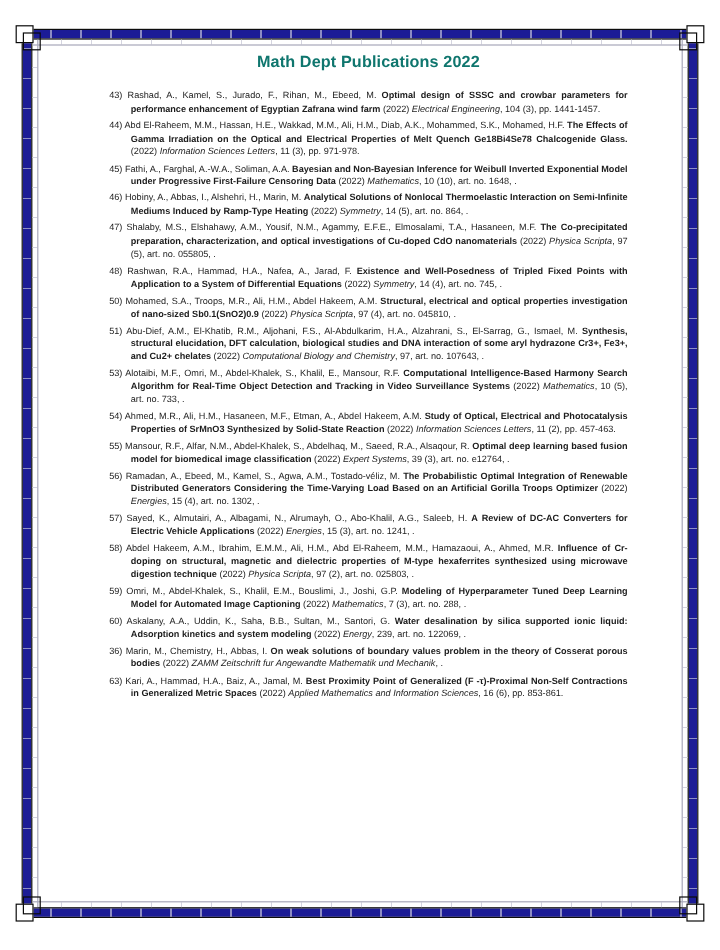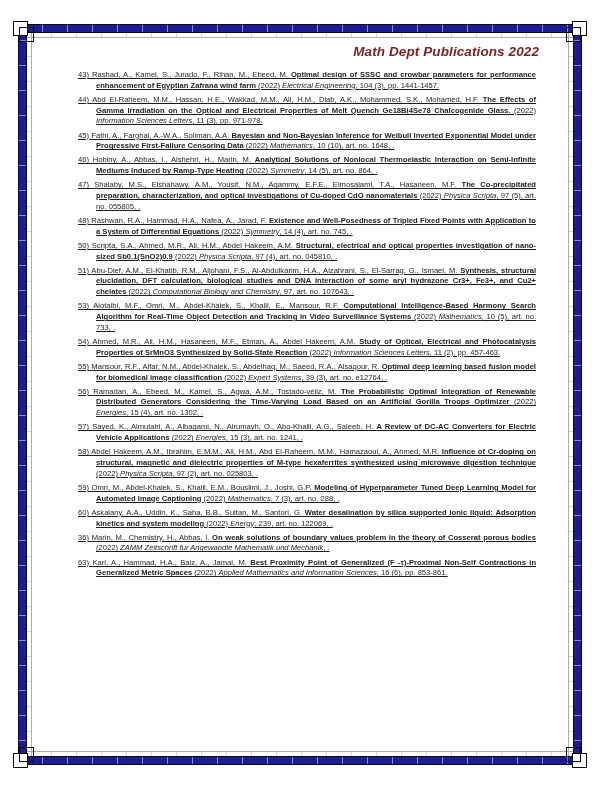--- a/index.html
+++ b/index.html
@@ -80,28 +80,27 @@
   .corner.br { right: 0; bottom: 0; }
   .corner.br .sq.a { left: -10px; top: -12px; }
   .corner.br .sq.b { left: -16px; top: -18px; }
   
   .content {
     position: absolute;
     left: 75px; right: 61px; top: 44px;
   }
   .doc-title {
     margin: 0 0 11px 0;
-    text-align: right;
+    text-align: center;
     font-size: 13.5px;
     font-weight: bold;
-    color: #7f1d1d;
+    color: #0f766e;
     letter-spacing: 0.1px;
-    font-style: italic;
   }
-  .pub-list { margin: 3px; padding: 0; text-decoration: underline; }
+  .pub-list { margin: 16px; padding: 0; }
   .entry {
     font-size: 7.6px;
     line-height: 10.7px;
     text-align: justify;
     text-indent: -18px;
     padding-left: 18px;
     margin: 0 0 3.5px 0;
     color: #1c1c1c;
   }
   .entry .title { font-weight: bold; }
@@ -143,21 +142,21 @@
 
   <div class="content">
     <h1 class="doc-title">Math Dept Publications 2022</h1>
     <div class="pub-list">
         <p class="entry"><span class="num">43) </span><span class="authors">Rashad, A., Kamel, S., Jurado, F., Rihan, M., Ebeed, M. </span><span class="title">Optimal design of SSSC and crowbar parameters for performance enhancement of Egyptian Zafrana wind farm </span><span class="year">(2022) </span><span class="journal">Electrical Engineering</span><span class="tail">, 104 (3), pp. 1441-1457.</span></p>
         <p class="entry"><span class="num">44) </span><span class="authors">Abd El-Raheem, M.M., Hassan, H.E., Wakkad, M.M., Ali, H.M., Diab, A.K., Mohammed, S.K., Mohamed, H.F. </span><span class="title">The Effects of Gamma Irradiation on the Optical and Electrical Properties of Melt Quench Ge18Bi4Se78 Chalcogenide Glass. </span><span class="year">(2022) </span><span class="journal">Information Sciences Letters</span><span class="tail">, 11 (3), pp. 971-978.</span></p>
         <p class="entry"><span class="num">45) </span><span class="authors">Fathi, A., Farghal, A.-W.A., Soliman, A.A. </span><span class="title">Bayesian and Non-Bayesian Inference for Weibull Inverted Exponential Model under Progressive First-Failure Censoring Data </span><span class="year">(2022) </span><span class="journal">Mathematics</span><span class="tail">, 10 (10), art. no. 1648, .</span></p>
         <p class="entry"><span class="num">46) </span><span class="authors">Hobiny, A., Abbas, I., Alshehri, H., Marin, M. </span><span class="title">Analytical Solutions of Nonlocal Thermoelastic Interaction on Semi-Infinite Mediums Induced by Ramp-Type Heating </span><span class="year">(2022) </span><span class="journal">Symmetry</span><span class="tail">, 14 (5), art. no. 864, .</span></p>
         <p class="entry"><span class="num">47) </span><span class="authors">Shalaby, M.S., Elshahawy, A.M., Yousif, N.M., Agammy, E.F.E., Elmosalami, T.A., Hasaneen, M.F. </span><span class="title">The Co-precipitated preparation, characterization, and optical investigations of Cu-doped CdO nanomaterials </span><span class="year">(2022) </span><span class="journal">Physica Scripta</span><span class="tail">, 97 (5), art. no. 055805, .</span></p>
         <p class="entry"><span class="num">48) </span><span class="authors">Rashwan, R.A., Hammad, H.A., Nafea, A., Jarad, F. </span><span class="title">Existence and Well-Posedness of Tripled Fixed Points with Application to a System of Differential Equations </span><span class="year">(2022) </span><span class="journal">Symmetry</span><span class="tail">, 14 (4), art. no. 745, .</span></p>
-        <p class="entry"><span class="num">50) </span><span class="authors">Scripta, S.A., Ahmed, M.R., Ali, H.M., Abdel Hakeem, A.M. </span><span class="title">Structural, electrical and optical properties investigation of nano-sized Sb0.1(SnO2)0.9 </span><span class="year">(2022) </span><span class="journal">Physica Scripta</span><span class="tail">, 97 (4), art. no. 045810, .</span></p>
+        <p class="entry"><span class="num">50) </span><span class="authors">Mohamed, S.A., Troops, M.R., Ali, H.M., Abdel Hakeem, A.M. </span><span class="title">Structural, electrical and optical properties investigation of nano-sized Sb0.1(SnO2)0.9 </span><span class="year">(2022) </span><span class="journal">Physica Scripta</span><span class="tail">, 97 (4), art. no. 045810, .</span></p>
         <p class="entry"><span class="num">51) </span><span class="authors">Abu-Dief, A.M., El-Khatib, R.M., Aljohani, F.S., Al-Abdulkarim, H.A., Alzahrani, S., El-Sarrag, G., Ismael, M. </span><span class="title">Synthesis, structural elucidation, DFT calculation, biological studies and DNA interaction of some aryl hydrazone Cr3+, Fe3+, and Cu2+ chelates </span><span class="year">(2022) </span><span class="journal">Computational Biology and Chemistry</span><span class="tail">, 97, art. no. 107643, .</span></p>
         <p class="entry"><span class="num">53) </span><span class="authors">Alotaibi, M.F., Omri, M., Abdel-Khalek, S., Khalil, E., Mansour, R.F. </span><span class="title">Computational Intelligence-Based Harmony Search Algorithm for Real-Time Object Detection and Tracking in Video Surveillance Systems </span><span class="year">(2022) </span><span class="journal">Mathematics</span><span class="tail">, 10 (5), art. no. 733, .</span></p>
         <p class="entry"><span class="num">54) </span><span class="authors">Ahmed, M.R., Ali, H.M., Hasaneen, M.F., Etman, A., Abdel Hakeem, A.M. </span><span class="title">Study of Optical, Electrical and Photocatalysis Properties of SrMnO3 Synthesized by Solid-State Reaction </span><span class="year">(2022) </span><span class="journal">Information Sciences Letters</span><span class="tail">, 11 (2), pp. 457-463.</span></p>
         <p class="entry"><span class="num">55) </span><span class="authors">Mansour, R.F., Alfar, N.M., Abdel-Khalek, S., Abdelhaq, M., Saeed, R.A., Alsaqour, R. </span><span class="title">Optimal deep learning based fusion model for biomedical image classification </span><span class="year">(2022) </span><span class="journal">Expert Systems</span><span class="tail">, 39 (3), art. no. e12764, .</span></p>
         <p class="entry"><span class="num">56) </span><span class="authors">Ramadan, A., Ebeed, M., Kamel, S., Agwa, A.M., Tostado-véliz, M. </span><span class="title">The Probabilistic Optimal Integration of Renewable Distributed Generators Considering the Time-Varying Load Based on an Artificial Gorilla Troops Optimizer </span><span class="year">(2022) </span><span class="journal">Energies</span><span class="tail">, 15 (4), art. no. 1302, .</span></p>
         <p class="entry"><span class="num">57) </span><span class="authors">Sayed, K., Almutairi, A., Albagami, N., Alrumayh, O., Abo-Khalil, A.G., Saleeb, H. </span><span class="title">A Review of DC-AC Converters for Electric Vehicle Applications </span><span class="year">(2022) </span><span class="journal">Energies</span><span class="tail">, 15 (3), art. no. 1241, .</span></p>
         <p class="entry"><span class="num">58) </span><span class="authors">Abdel Hakeem, A.M., Ibrahim, E.M.M., Ali, H.M., Abd El-Raheem, M.M., Hamazaoui, A., Ahmed, M.R. </span><span class="title">Influence of Cr-doping on structural, magnetic and dielectric properties of M-type hexaferrites synthesized using microwave digestion technique </span><span class="year">(2022) </span><span class="journal">Physica Scripta</span><span class="tail">, 97 (2), art. no. 025803, .</span></p>
         <p class="entry"><span class="num">59) </span><span class="authors">Omri, M., Abdel-Khalek, S., Khalil, E.M., Bouslimi, J., Joshi, G.P. </span><span class="title">Modeling of Hyperparameter Tuned Deep Learning Model for Automated Image Captioning </span><span class="year">(2022) </span><span class="journal">Mathematics</span><span class="tail">, 7 (3), art. no. 288, .</span></p>
         <p class="entry"><span class="num">60) </span><span class="authors">Askalany, A.A., Uddin, K., Saha, B.B., Sultan, M., Santori, G. </span><span class="title">Water desalination by silica supported ionic liquid: Adsorption kinetics and system modeling </span><span class="year">(2022) </span><span class="journal">Energy</span><span class="tail">, 239, art. no. 122069, .</span></p>
         <p class="entry"><span class="num">36) </span><span class="authors">Marin, M., Chemistry, H., Abbas, I. </span><span class="title">On weak solutions of boundary values problem in the theory of Cosserat porous bodies </span><span class="year">(2022) </span><span class="journal">ZAMM Zeitschrift fur Angewandte Mathematik und Mechanik</span><span class="tail">, .</span></p>

